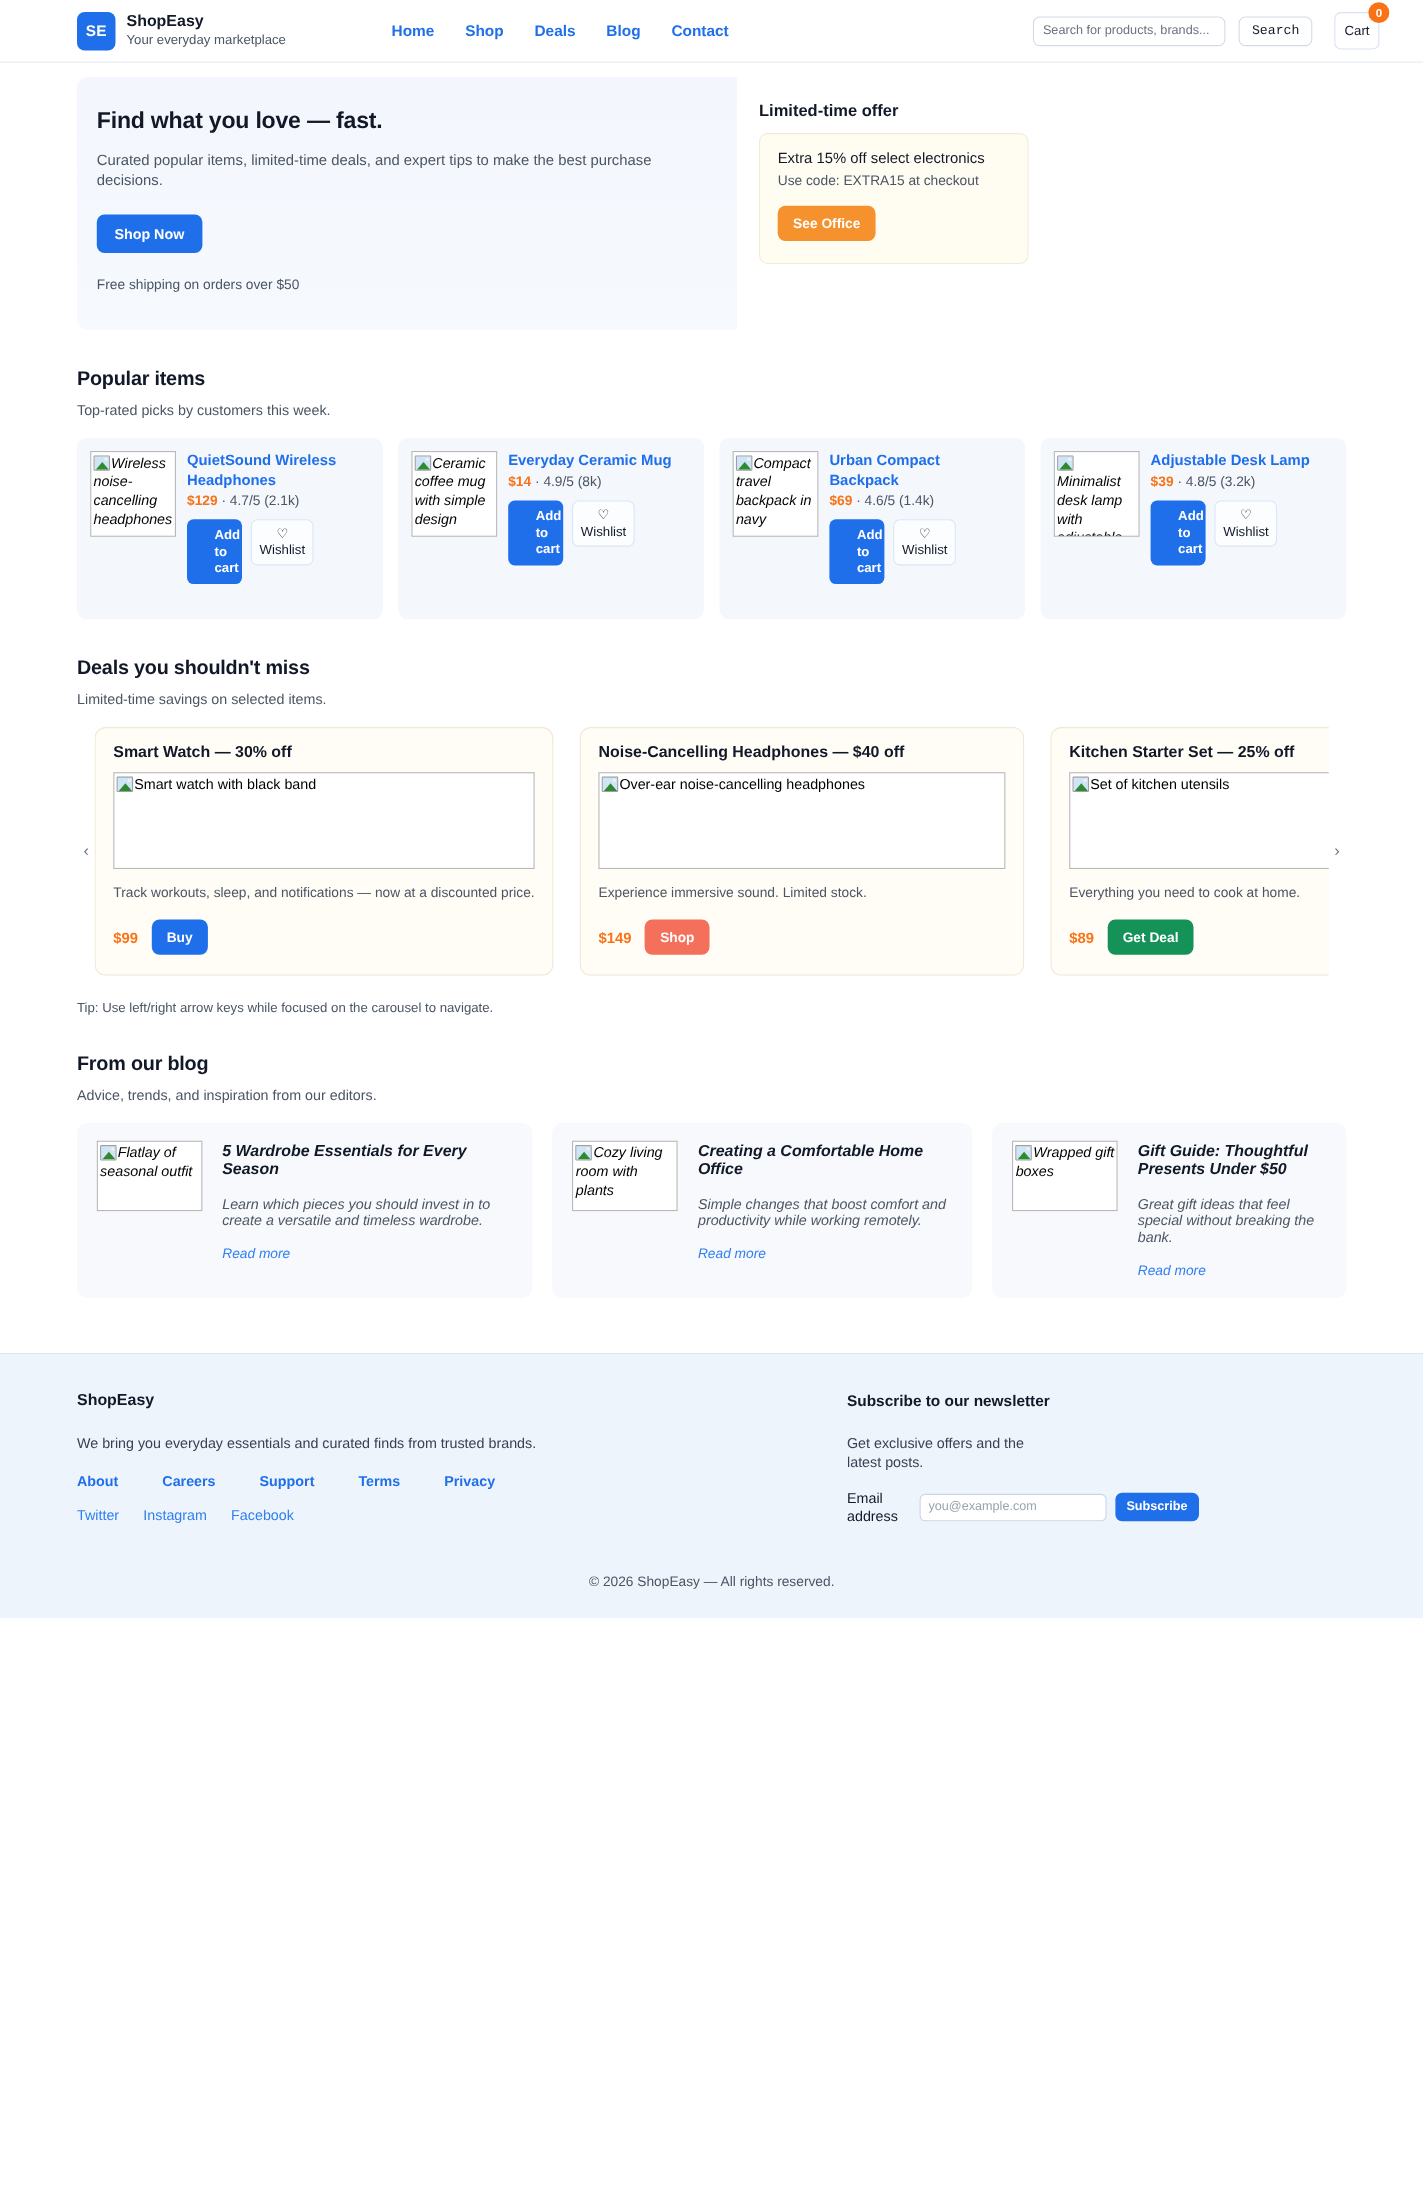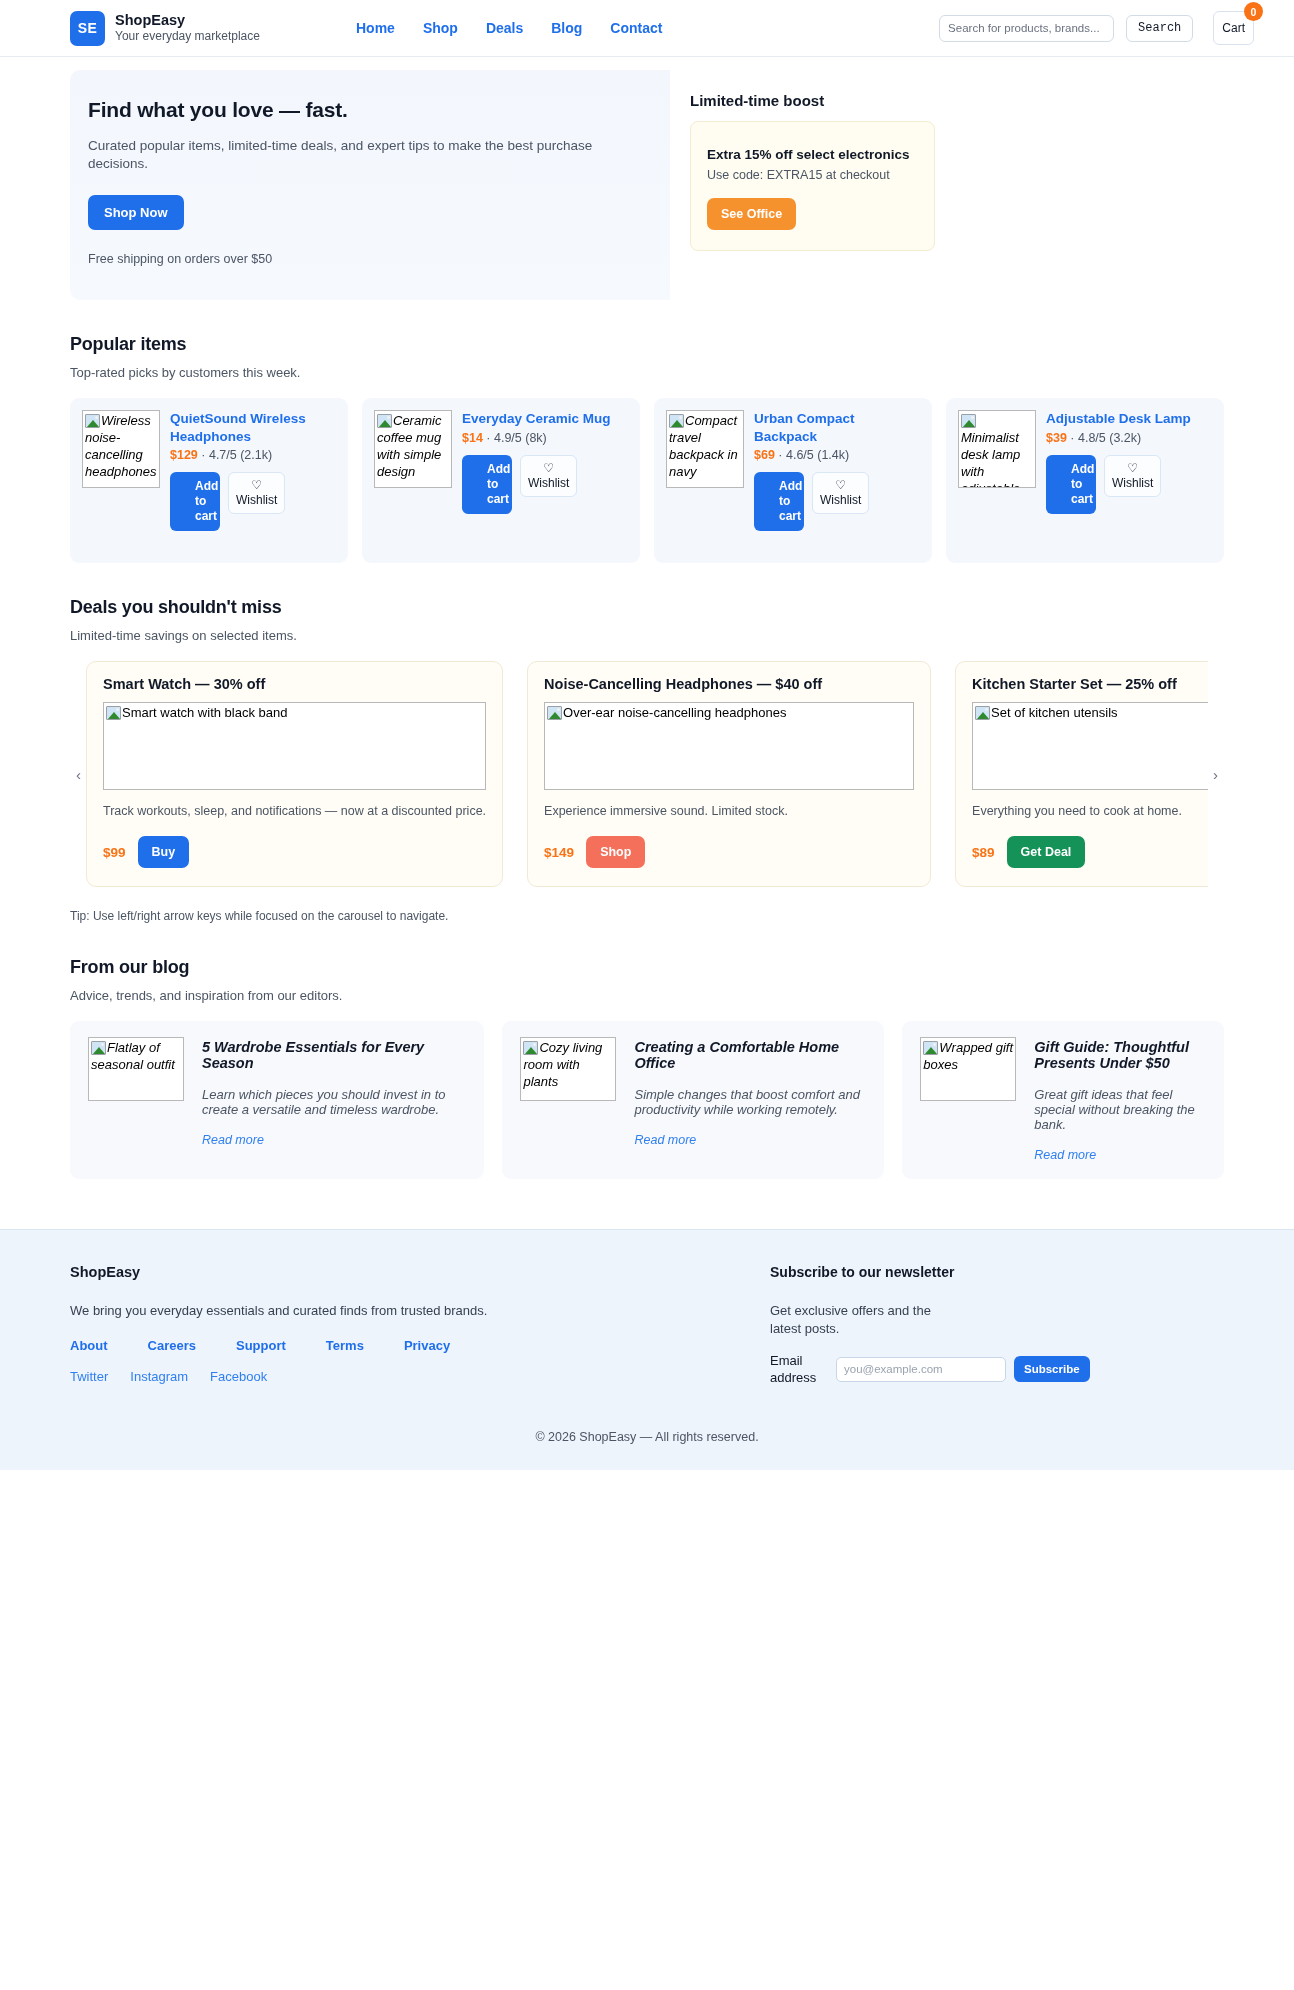--- a/index.html
+++ b/index.html
@@ -131,21 +131,21 @@
   .hero-note { margin: 22px 0 0 0; font-size: 12.5px; color:#4b5563; }
   .hero-right { flex: 1; padding-left: 20px; padding-top: 22px;}
   .hero-right h2 { margin:0 0 12px 0; font-size:15px; font-weight:bold; }
   .offer-card {
     background:#fffdf2;
     border:1px solid #f3ecd2;
     border-radius:8px;
     padding: 14px 16px 20px 16px;
     width: 245px;
   }
-  .offer-title { font-size:13.5px; font-weight:bold; margin:11px 0 6px 0; }
+  .offer-title { font-size:13.5px; font-weight:normal; margin:0 0 6px 0; }
   .offer-sub { font-size:12.5px; color:#4b5563; margin:0 0 16px 0; }
   .see-deals {
     background:#f6922e; color:#fff; border:none; border-radius:7px;
     font-size:12.5px; font-weight:bold; padding:9px 14px; cursor:pointer;
     font-family:"Liberation Sans", sans-serif;
   }
 
   
   .section-title { font-size: 18px; font-weight: bold; margin: 34px 0 0 0; letter-spacing:-.2px;}
   .section-sub { font-size: 13px; color:#4b5563; margin: 10px 0 0 0; }
@@ -290,21 +290,21 @@
 <div class="page">
 
   <section class="hero">
     <div class="hero-left">
       <h1>Find what you love — fast.</h1>
       <p class="hero-sub">Curated popular items, limited-time deals, and expert tips to make the best purchase decisions.</p>
       <button class="shop-now">Shop Now</button>
       <p class="hero-note">Free shipping on orders over $50</p>
     </div>
     <div class="hero-right">
-      <h2>Limited-time boost</h2>
+      <h2>Limited-time offer</h2>
       <div class="offer-card">
         <p class="offer-title">Extra 15% off select electronics</p>
         <p class="offer-sub">Use code: EXTRA15 at checkout</p>
         <button class="see-deals">See Office</button>
       </div>
     </div>
   </section>
 
   <h2 class="section-title">Popular items</h2>
   <p class="section-sub">Top-rated picks by customers this week.</p>

